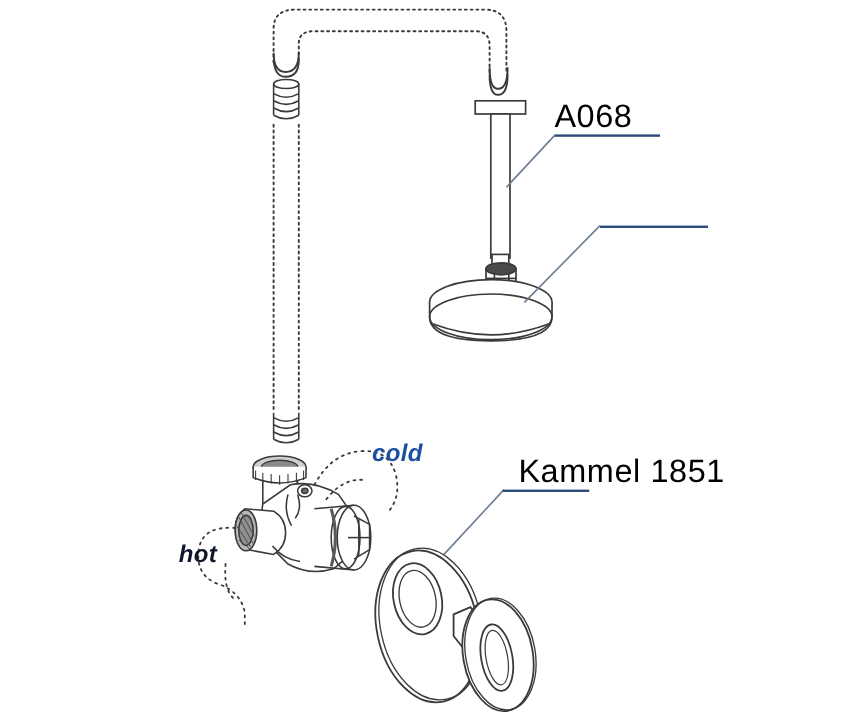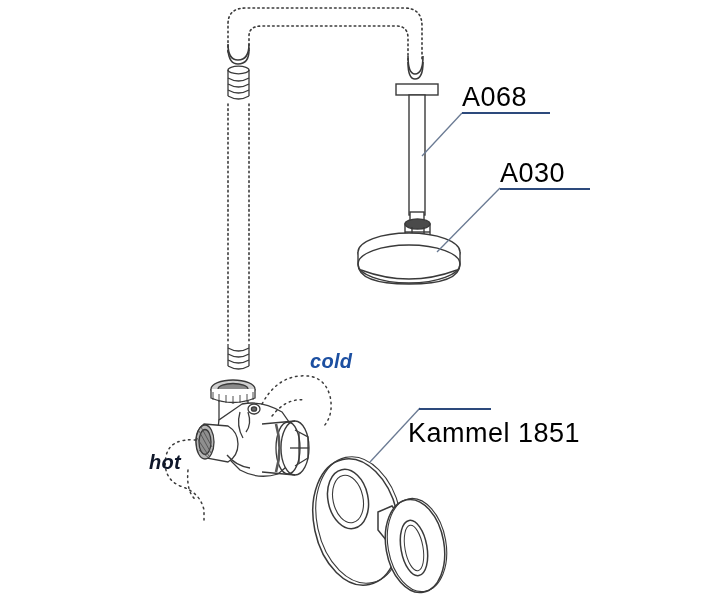--- a/index.html
+++ b/index.html
@@ -201,31 +201,28 @@
       <path d="M 500 188 L 437 252"></path>
       <path d="M 420 408 L 370 462"></path>
     </g>
   </svg>
 
   <div class="label label-part" style="left:462px; top:84px;">
     <span>A068</span>
   </div>
   <div class="underline" style="left:462px; top:112px; width:88px; background:#2d4a7c;"></div>
 
-  <div class="label label-part" style="left:500px; top:160px;">
-    <span>A030</span>
-  </div>
   <div class="underline" style="left:500px; top:188px; width:90px; background:#2d4a7c;"></div>
 
-  <div class="label label-part" style="left:408px; top:380px;margin-top:40px;">
+  <div class="label label-part" style="left:432px; top:380px;">
     <span>Kammel 1851</span>
   </div>
   <div class="underline" style="left:419px; top:408px; width:72px; background:#2d4a7c;"></div>
 
-  <div class="label label-flow" style="left:310px; top:351px; color:#1c4fa1;">
+  <div class="label label-flow" style="left:310px; top:368px; color:#1c4fa1;">
     <span>cold</span>
   </div>
 
   <div class="label label-flow" style="left:149px; top:452px; color:#0f172a;">
     <span>hot</span>
   </div>
 
 </div>
 
 </body></html>

